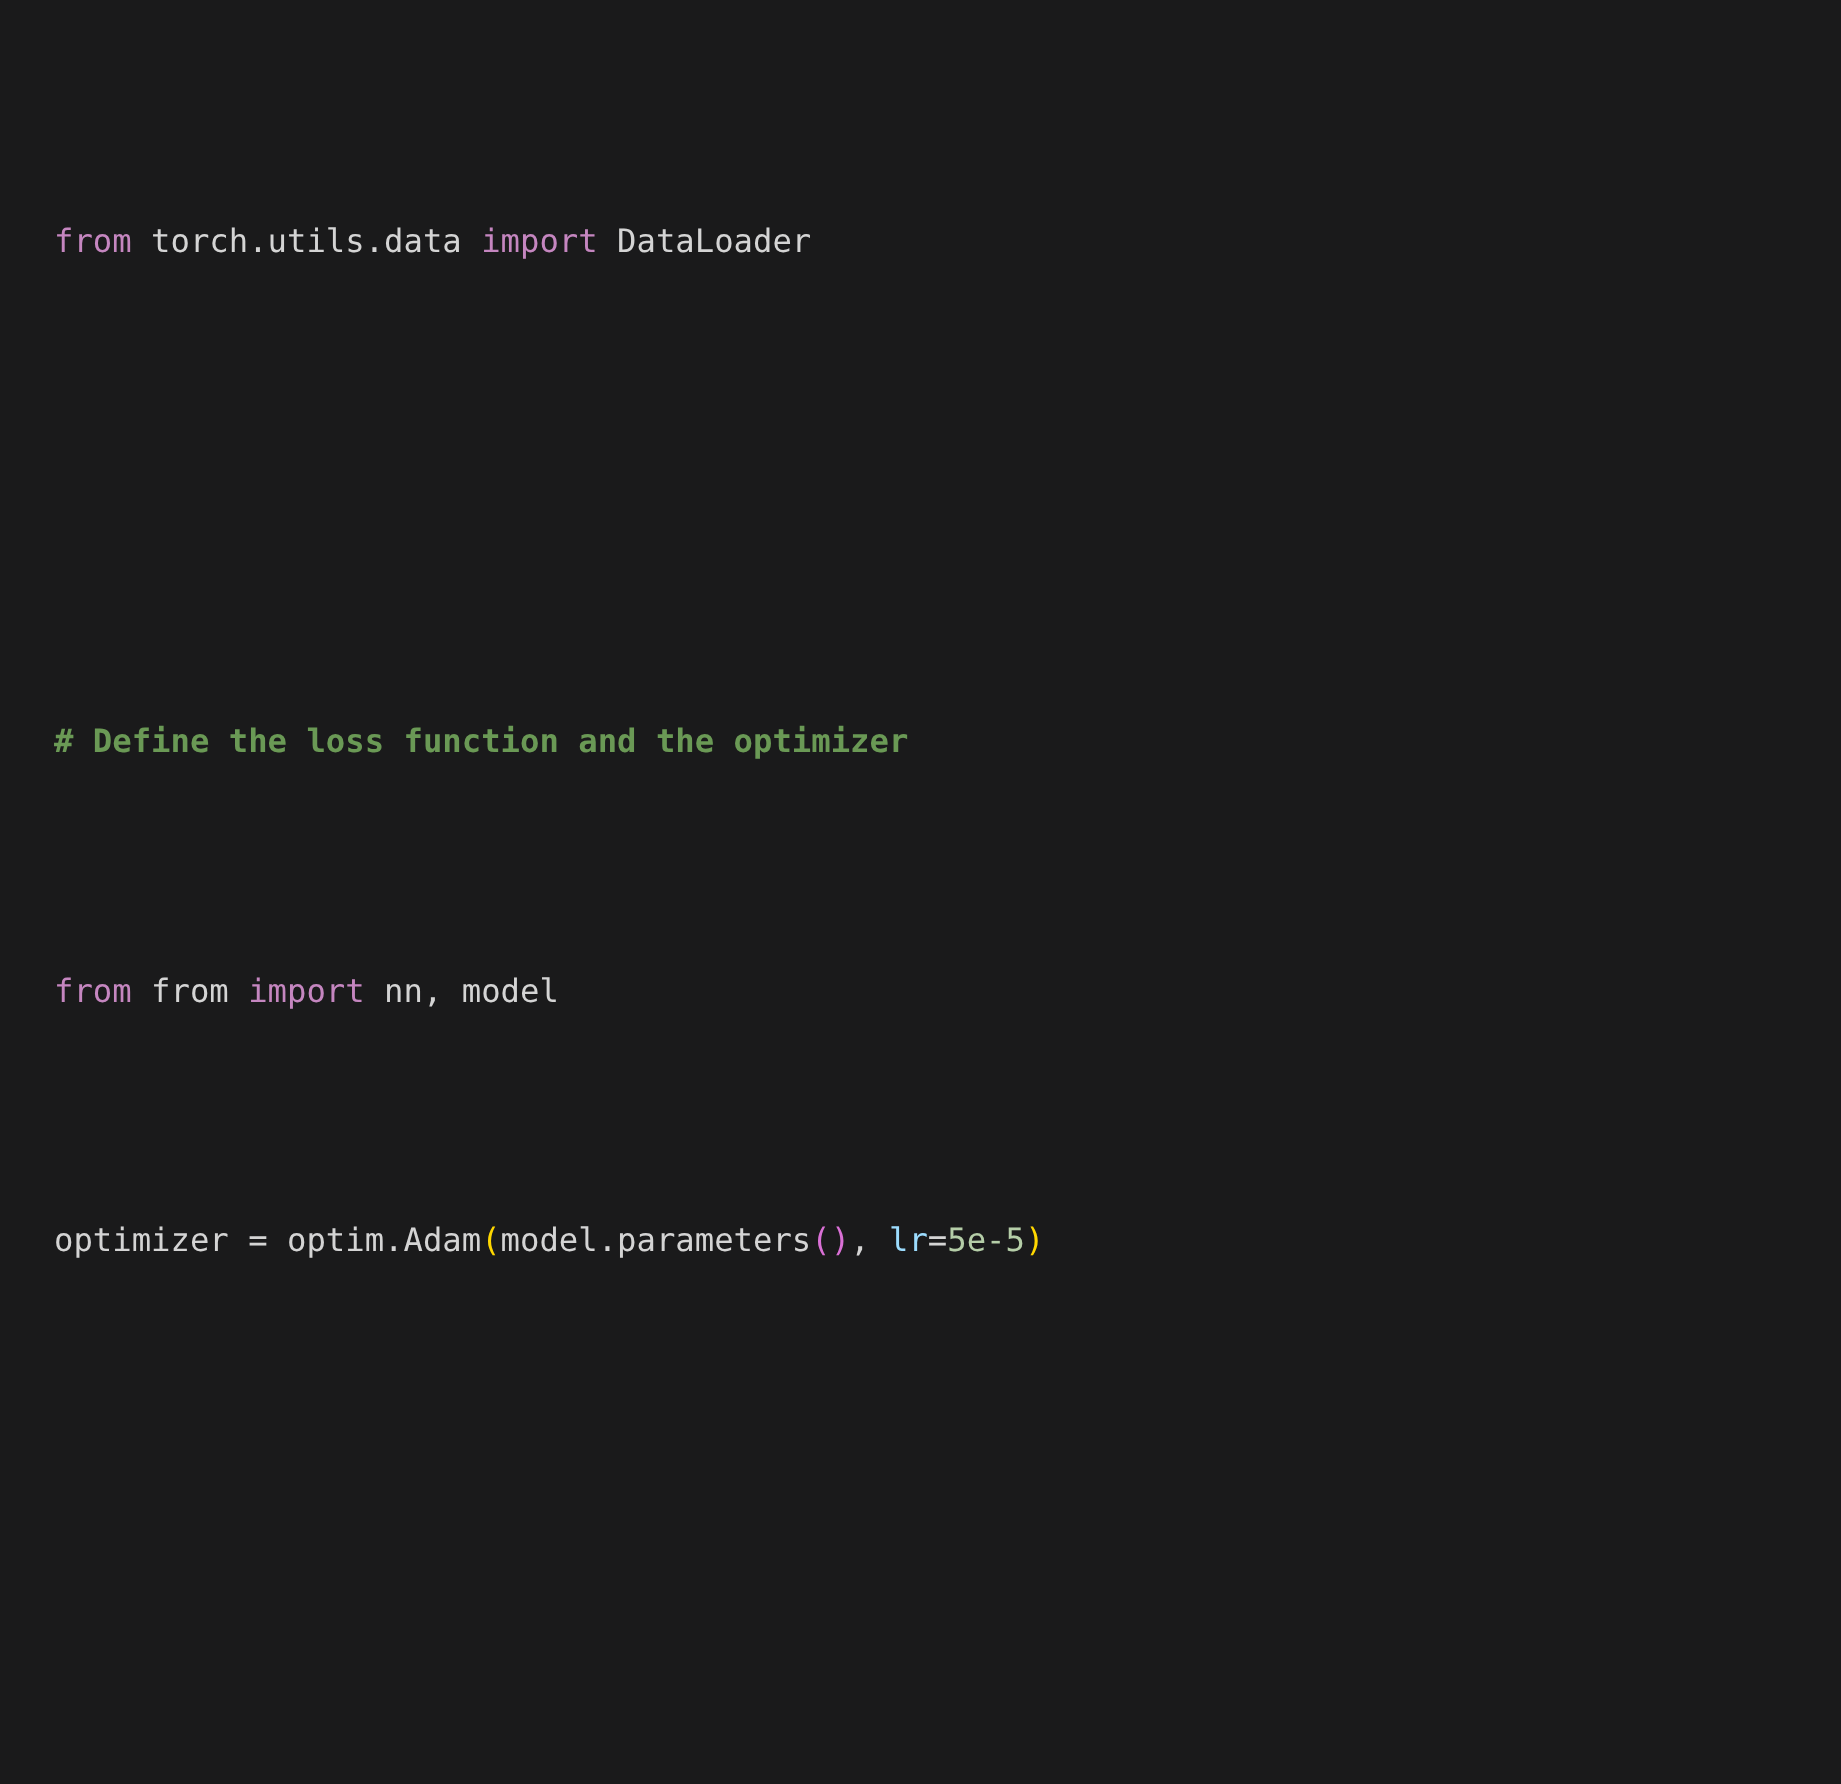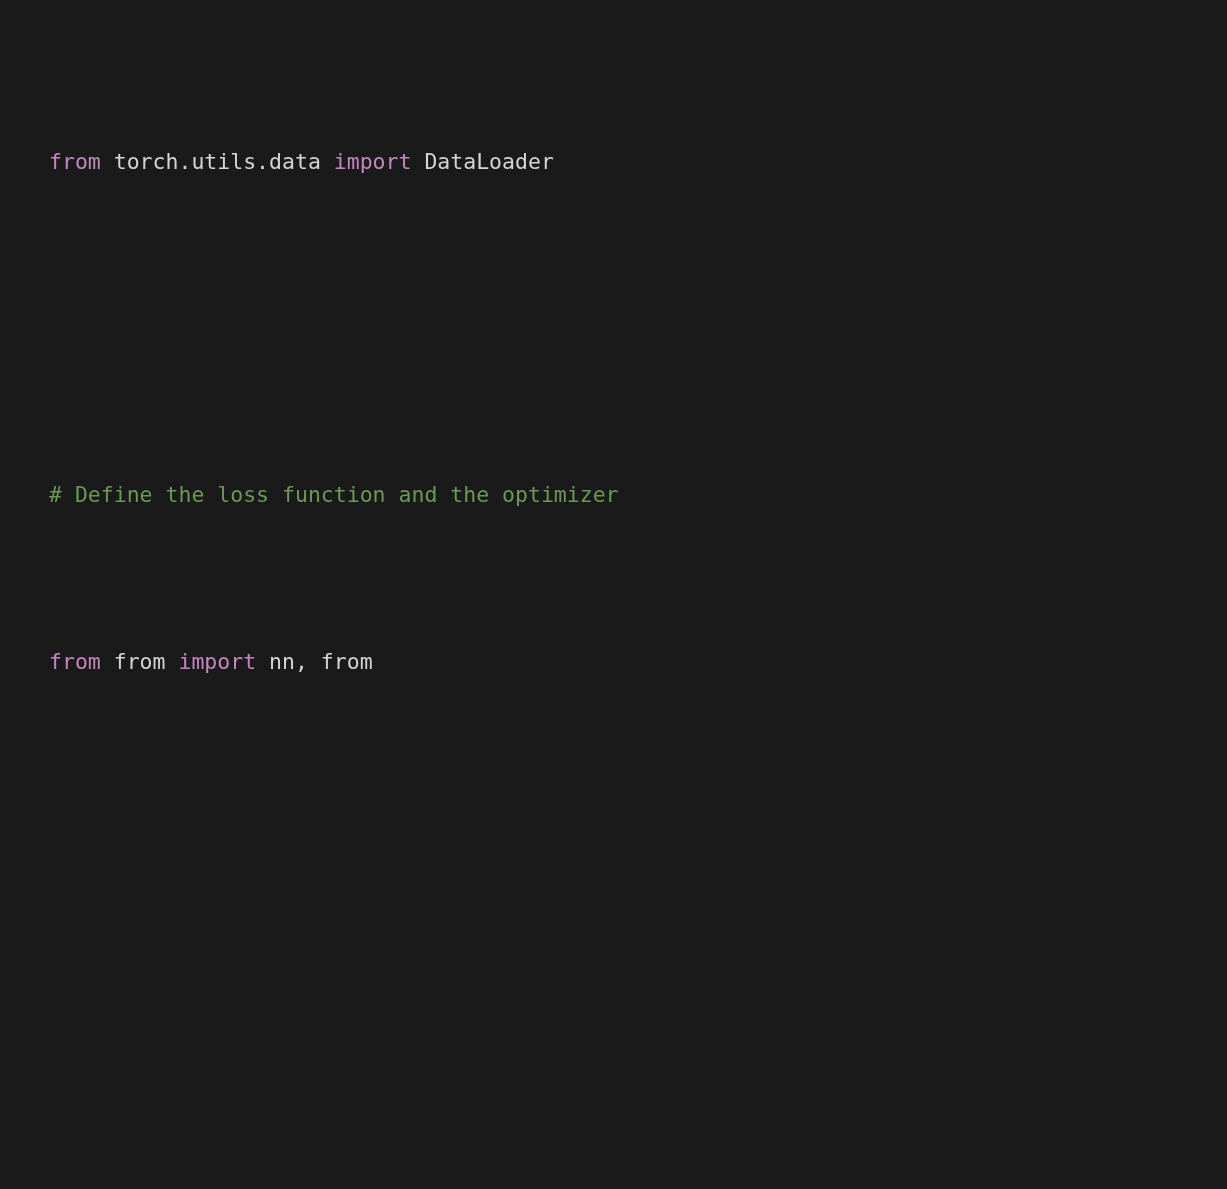--- a/index.html
+++ b/index.html
@@ -17,31 +17,31 @@
     position: relative;
     padding: 12px 0 0 0;
     font-size: 21.5px;
     line-height: 33.3px;
     letter-spacing: 0px;
     white-space: pre;
   }
   .line {
     position: relative;
     height: 33.3px;
-    padding-left: 49px;
+    padding-left: 36px;
     box-sizing: border-box;
   }
   .line-content {
     display: block;
     white-space: pre;
   }
 
   
   .kw       { color: #c586c0; }  
-  .com      { color: #6a9955; }  
+  .com      { color: #6a9955; font-weight: bold; }  
   .var      { color: #9cdcfe; }  
   .plain    { color: #d4d4d4; }  
   .num      { color: #b5cea8; }  
   .b1       { color: #ffd700; }  
   .b2       { color: #da70d6; }  
 </style>
 </head>
 <body>
 
 <div id="code-block">
@@ -49,23 +49,24 @@
   
   <div class="line"><span class="line-content"><span class="kw">from</span><span class="plain"> torch.utils.data </span><span class="kw">import</span><span class="plain"> DataLoader</span></span></div>
 
   
   <div class="line"><span class="line-content"> </span></div>
 
   
   <div class="line"><span class="line-content"><span class="com"># Define the loss function and the optimizer</span></span></div>
 
   
-  <div class="line"><span class="line-content"><span class="kw">from</span><span class="plain"> from </span><span class="kw">import</span><span class="plain"> nn, from</span></span></div>
+  <div class="line"><span class="line-content"><span class="kw">from</span><span class="plain"> from </span><span class="kw">import</span><span class="plain"> nn, model</span></span></div>
 
   
+  <div class="line"><span class="line-content"><span class="plain">optimizer = optim.Adam</span><span class="b1">(</span><span class="plain">model.parameters</span><span class="b2">(</span><span class="b2">)</span><span class="plain">, </span><span class="var">lr</span><span class="plain">=</span><span class="num">5e-5</span><span class="b1">)</span></span></div>
 
   
 
   
   <div class="line"><span class="line-content"> </span></div>
 
   
   
 
   

